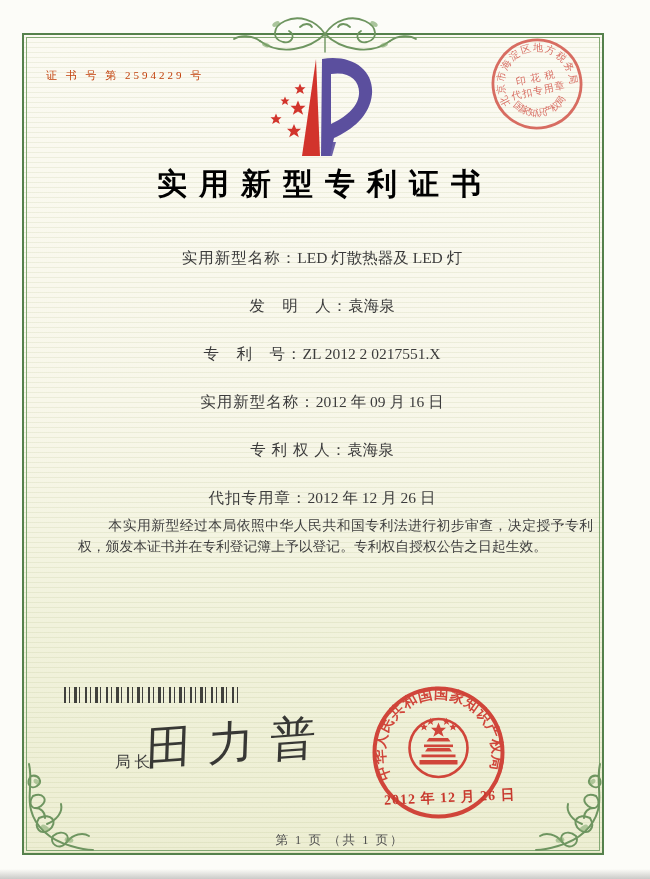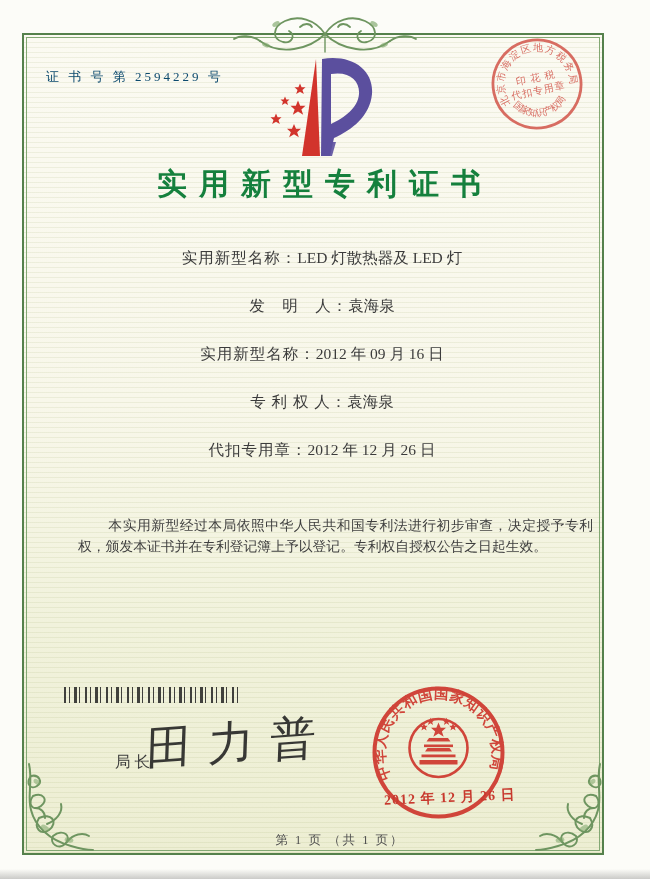--- a/index.html
+++ b/index.html
@@ -16,26 +16,26 @@
     background:
       repeating-linear-gradient(0deg, rgba(150,165,95,0.13) 0 1px, rgba(0,0,0,0) 1px 5px),
       linear-gradient(180deg,#fbfaf2 0%,#f8f7ea 45%,#f1f2dc 72%,#edeed3 100%);
     box-sizing:border-box;
   }
   .frame::before{
     content:"";position:absolute;left:2px;top:2px;right:2px;bottom:2px;
     border:1px solid #83a873;pointer-events:none;
   }
   .cert-no{
-    position:absolute;left:46px;top:68px;font-size:13px;letter-spacing:3px;color:#0c4a6e;
+    position:absolute;left:46px;top:68px;font-size:11px;letter-spacing:3px;color:#c2410c;
   }
   .logo{position:absolute;left:252px;top:56px;}
   .title{
     position:absolute;left:0;top:164px;width:100%;text-align:center;
-    font-size:30px;font-weight:600;letter-spacing:12px;color:#15803d;
+    font-size:30px;font-weight:600;letter-spacing:12px;color:#000000;
   }
   .fields{position:absolute;left:62px;top:248px;width:520px;}
   .field-row{height:17px;margin-bottom:31px;font-size:15.5px;color:#3c3c3c;white-space:nowrap;text-align:center;}
   .field-row .lab{letter-spacing:1px;}
   .paras{
     position:absolute;left:60px;top:516px;width:533px;
     font-size:13.8px;line-height:20.5px;text-align:justify;color:#3f3f3f;
   }
   .paras p{margin:0 0 1px 18px;text-indent:2.2em;}
   .barcode{
@@ -168,20 +168,21 @@
       <text x="50" y="47" text-anchor="middle" font-size="10" letter-spacing="1">印 花 税</text>
       <text x="50" y="60" text-anchor="middle" font-size="10" letter-spacing="1">代扣专用章</text>
     </g>
   </svg>
 
   <div class="title">实用新型专利证书</div>
 
   <div class="fields">
     <div class="field-row"><span class="lab">实用新型名称：</span><span>LED 灯散热器及 LED 灯</span></div>
     <div class="field-row"><span class="lab">发　明　人：</span><span>袁海泉</span></div>
+    <div class="field-row"><span class="lab">专　利　号：</span><span>ZL 2012 2 0217551.X</span></div>
     <div class="field-row"><span class="lab">实用新型名称：</span><span>2012 年 09 月 16 日</span></div>
     <div class="field-row"><span class="lab">专 利 权 人：</span><span>袁海泉</span></div>
     <div class="field-row"><span class="lab">代扣专用章：</span><span>2012 年 12 月 26 日</span></div>
   </div>
 
   <div class="paras">
     <p>本实用新型经过本局依照中华人民共和国专利法进行初步审查，决定授予专利权，颁发本证书并在专利登记簿上予以登记。专利权自授权公告之日起生效。</p>
   </div>
 
   <div class="barcode"></div>

